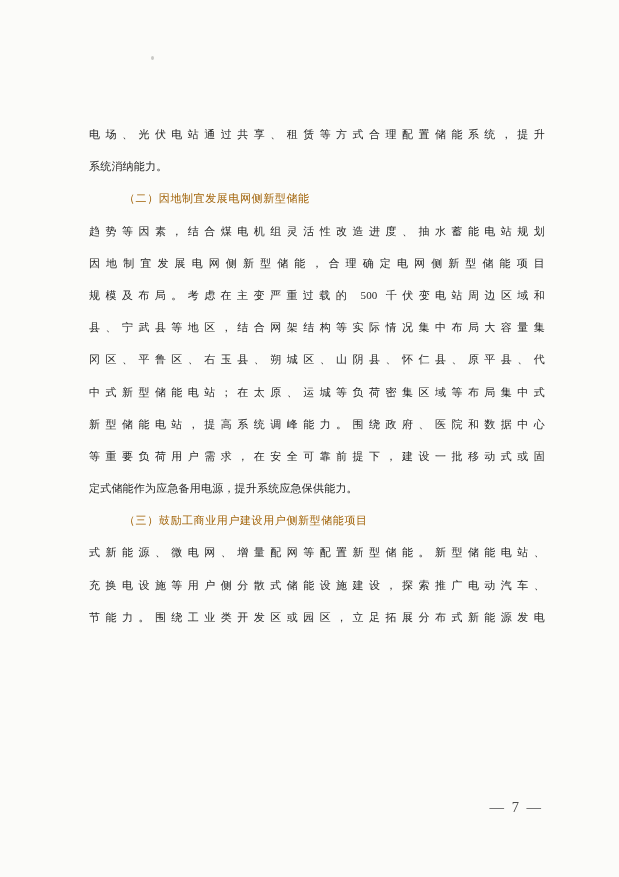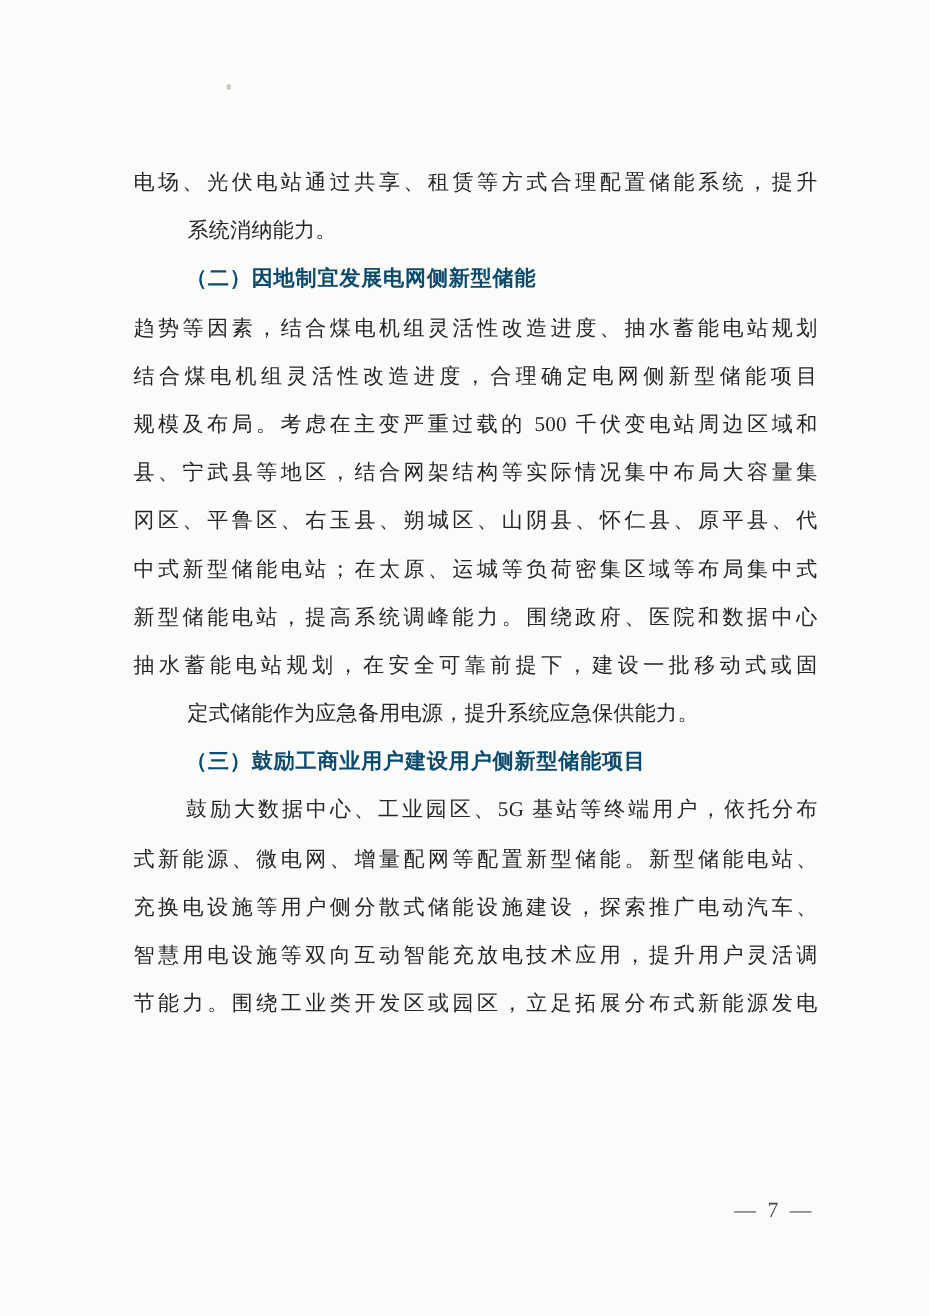--- a/index.html
+++ b/index.html
@@ -21,40 +21,39 @@
     height: 877px;
     background: #fbfbf9;
   }
   .text-block {
     position: absolute;
     left: 89px;
     top: 112px;
     width: 456px;
   }
   .line {
-    font-size: 14px;
-    line-height: 22px;
+    font-size: 11px;
+    line-height: 45px;
     height: 32.2px;
     color: #262626;
     text-align: justify;
     text-align-last: justify;
     text-justify: inter-character;
     letter-spacing: 0.2px;
   }
   .line.endline {
     text-align: left;
     text-align-last: left;
-    margin-left: 36px;
   }
   .line.indent {
     padding-left: 35px;
   }
   .line.heading {
-    font-weight: bold;
-    color: #0c4a6e;
+    font-weight: normal;
+    color: #a16207;
     text-align: left;
     text-align-last: left;
     letter-spacing: 0.6px;
   }
   .page-footer {
     position: absolute;
     top: 799px;
     right: 76px;
     font-size: 14.5px;
     color: #4a4a4a;
@@ -76,31 +75,29 @@
 
 <div class="scan-page">
 
   <div class="scan-speck"></div>
 
   <div class="text-block">
     <div class="line">电场、光伏电站通过共享、租赁等方式合理配置储能系统，提升</div>
     <div class="line endline">系统消纳能力。</div>
     <div class="line heading indent">（二）因地制宜发展电网侧新型储能</div>
     <div class="line">趋势等因素，结合煤电机组灵活性改造进度、抽水蓄能电站规划</div>
-    <div class="line">结合煤电机组灵活性改造进度，合理确定电网侧新型储能项目</div>
+    <div class="line">因地制宜发展电网侧新型储能，合理确定电网侧新型储能项目</div>
     <div class="line">规模及布局。考虑在主变严重过载的 500 千伏变电站周边区域和</div>
     <div class="line">县、宁武县等地区，结合网架结构等实际情况集中布局大容量集</div>
     <div class="line">冈区、平鲁区、右玉县、朔城区、山阴县、怀仁县、原平县、代</div>
     <div class="line">中式新型储能电站；在太原、运城等负荷密集区域等布局集中式</div>
     <div class="line">新型储能电站，提高系统调峰能力。围绕政府、医院和数据中心</div>
-    <div class="line">抽水蓄能电站规划，在安全可靠前提下，建设一批移动式或固</div>
+    <div class="line">等重要负荷用户需求，在安全可靠前提下，建设一批移动式或固</div>
     <div class="line endline">定式储能作为应急备用电源，提升系统应急保供能力。</div>
     <div class="line heading indent">（三）鼓励工商业用户建设用户侧新型储能项目</div>
-    <div class="line indent">鼓励大数据中心、工业园区、5G 基站等终端用户，依托分布</div>
     <div class="line">式新能源、微电网、增量配网等配置新型储能。新型储能电站、</div>
     <div class="line">充换电设施等用户侧分散式储能设施建设，探索推广电动汽车、</div>
-    <div class="line">智慧用电设施等双向互动智能充放电技术应用，提升用户灵活调</div>
     <div class="line">节能力。围绕工业类开发区或园区，立足拓展分布式新能源发电</div>
   </div>
 
   <div class="page-footer">— 7 —</div>
 
 </div>
 
 </body></html>

